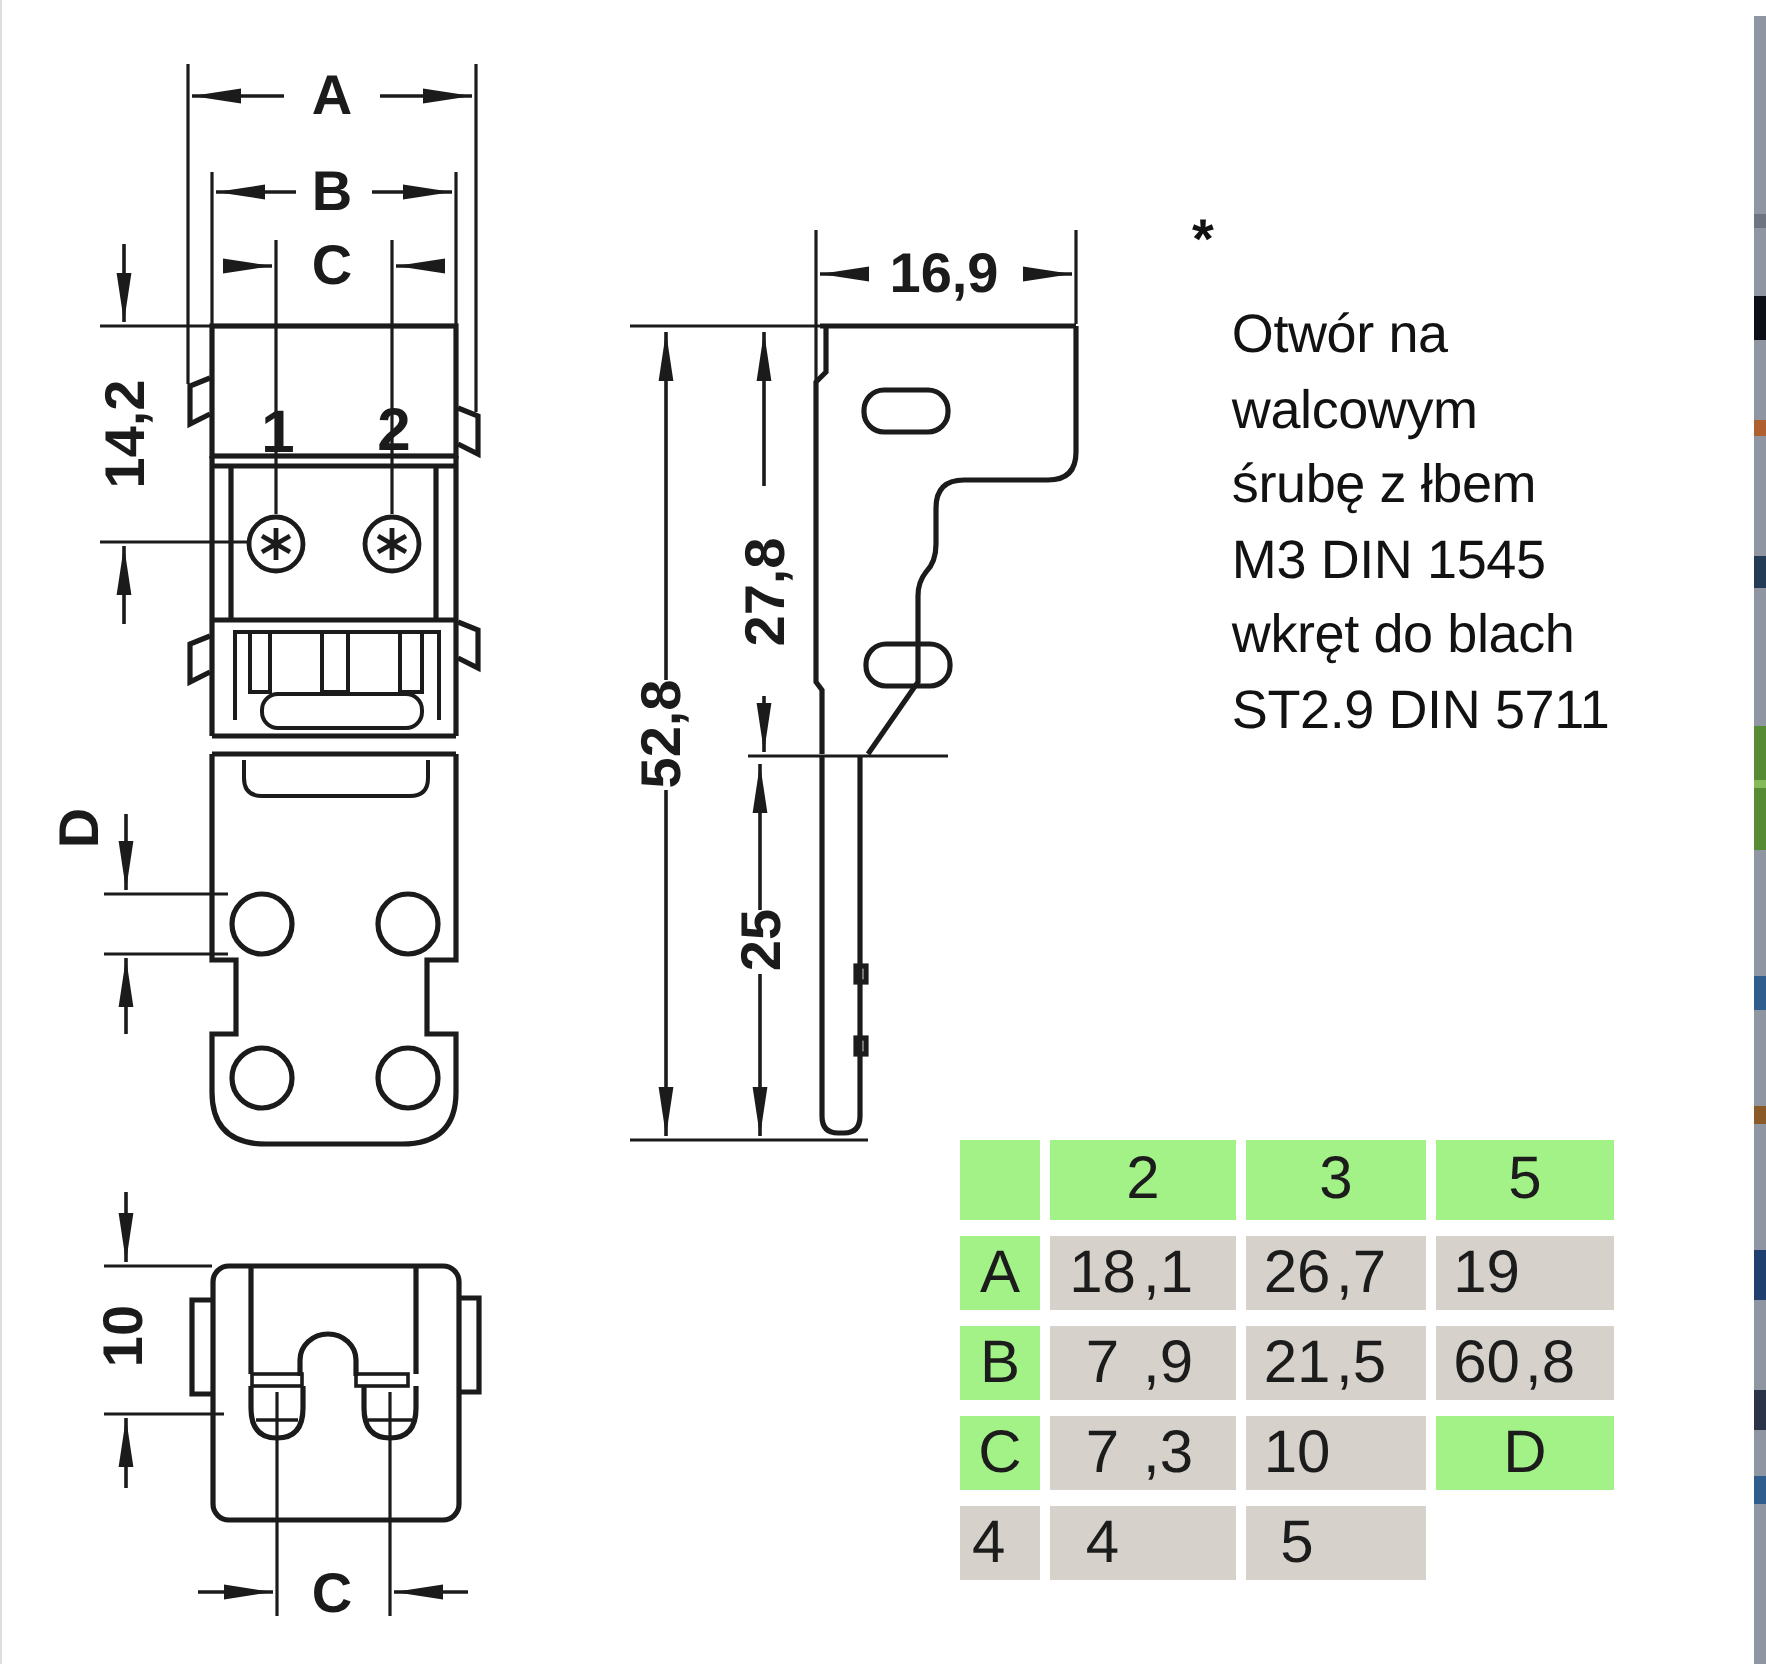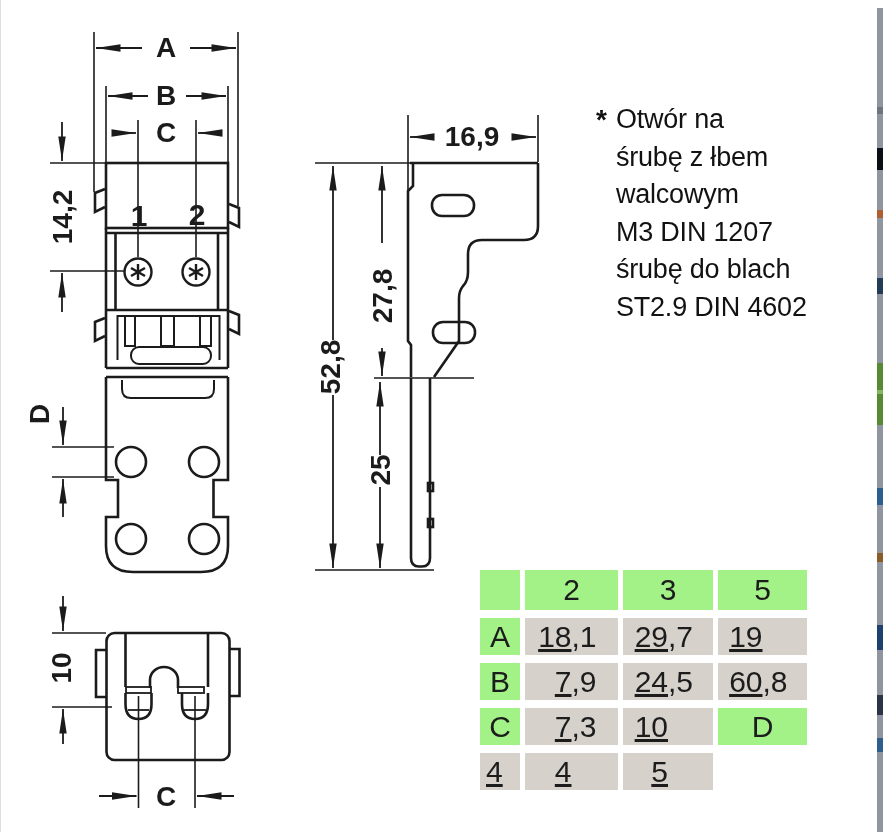--- a/index.html
+++ b/index.html
@@ -24,35 +24,35 @@
   .dimtext{font-size:28px;}
   .poletext{font-size:30px;}
 
   
   .note{
     position:absolute;left:596px;top:101px;width:250px;
     display:flex;gap:9px;
     color:#121212;
   }
   .note-marker{font-size:28px;line-height:37px;font-weight:bold;}
-  .note-lines{font-size:27px;line-height:37.5px;letter-spacing:-0.2px;}
+  .note-lines{font-size:27px;line-height:37.5px;letter-spacing:-0.2px;margin-top:48px;}
 
   
   .dimtable{
     position:absolute;left:480px;top:570px;
     display:grid;
     grid-template-columns:40px 93px 90px 89px;
     grid-template-rows:40px repeat(4,37px);
     column-gap:5px;row-gap:8px;
     font-size:30px;color:var(--tbltext);
   }
   .cell{display:flex;align-items:center;}
   .hcell,.corner,.lcell{background:var(--green);justify-content:center;}
   .dcell{background:var(--gray);padding:0 6px;}
-  .dcell .ni{flex:1 1 50%;text-align:right;white-space:pre;text-decoration:underline;}
+  .dcell .ni{flex:1 1 50%;text-align:center;white-space:pre;}
   .dcell .nd{flex:1 1 50%;text-align:left;white-space:pre;}
 
   
   .edge-strip{position:absolute;left:877px;top:8px;width:6px;height:824px;background:#8f96a2;}
   .edge-strip div{position:absolute;left:0;width:6px;}
 </style>
 </head>
 <body>
 
 <div class="left-edge"></div>
@@ -220,55 +220,55 @@
     <text class="dimtext" transform="translate(340,367) rotate(-90)" text-anchor="middle">52,8</text>
     <text class="dimtext" transform="translate(392,296) rotate(-90)" text-anchor="middle">27,8</text>
     <text class="dimtext" transform="translate(390,470) rotate(-90)" text-anchor="middle">25</text>
   </g>
 </svg>
 
 <div class="note">
   <div class="note-marker">*</div>
   <div class="note-lines">
     <div>Otwór na</div>
+    <div>walcowym</div>
     <div>śrubę z łbem</div>
-    <div>walcowym</div>
-    <div>M3 DIN 1207</div>
-    <div>śrubę do blach</div>
-    <div>ST2.9 DIN 4602</div>
+    <div>M3 DIN 1545</div>
+    <div>wkręt do blach</div>
+    <div>ST2.9 DIN 5711</div>
   </div>
 </div>
 
 <div class="dimtable">
   <div class="cell corner"></div>
   <div class="cell hcell">2</div>
   <div class="cell hcell">3</div>
   <div class="cell hcell">5</div>
 
   <div class="cell lcell">A</div>
   <div class="cell dcell">
       <span class="ni">18</span>
       <span class="nd">,1</span>
     </div>
   <div class="cell dcell">
-      <span class="ni">29</span>
+      <span class="ni">26</span>
       <span class="nd">,7</span>
     </div>
   <div class="cell dcell">
       <span class="ni">19</span>
       <span class="nd"></span>
     </div>
 
   <div class="cell lcell">B</div>
   <div class="cell dcell">
       <span class="ni">7</span>
       <span class="nd">,9</span>
     </div>
   <div class="cell dcell">
-      <span class="ni">24</span>
+      <span class="ni">21</span>
       <span class="nd">,5</span>
     </div>
   <div class="cell dcell">
       <span class="ni">60</span>
       <span class="nd">,8</span>
     </div>
 
   <div class="cell lcell">C</div>
   <div class="cell dcell">
       <span class="ni">7</span>

